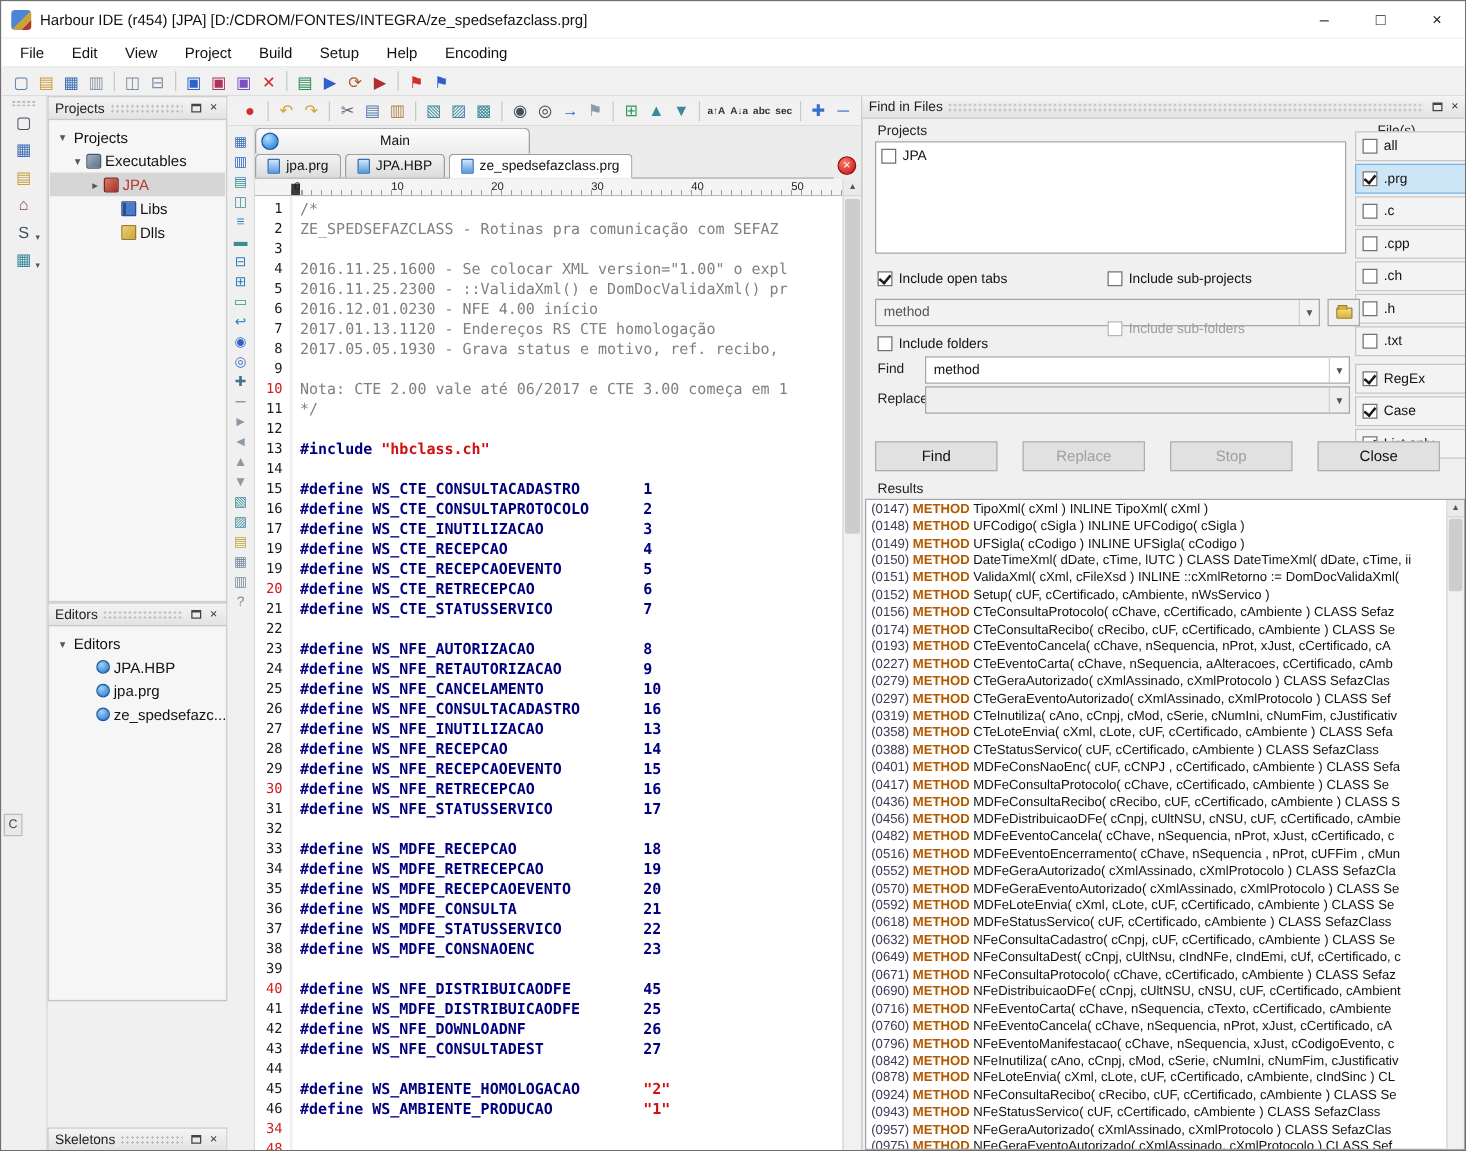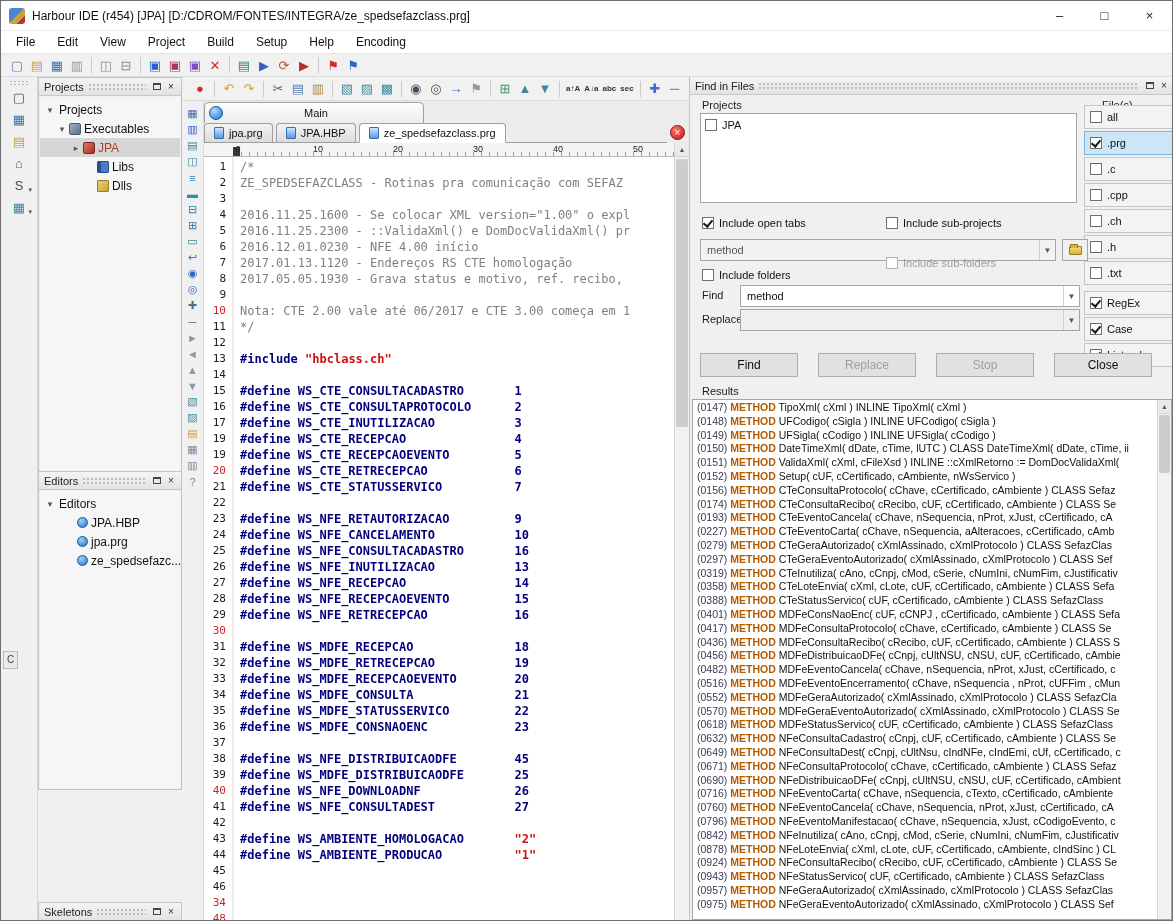--- a/index.html
+++ b/index.html
@@ -29,21 +29,21 @@
 
 .left-strip{position:absolute;top:76px;left:0;width:37px;bottom:0;background:#f0f0f0;border-right:1px solid #d8d8d8}
 .strip-grip{height:5px;margin:3px 8px 2px 8px;background-image:radial-gradient(#b8b8b8 1px,transparent 1px);background-size:4px 3px}
 .ls-icon{width:22px;height:20px;margin:2px auto;display:flex;align-items:center;justify-content:center;font-size:13px;position:relative}
 .ls-dd{font-size:7px;color:#555;position:absolute;right:-2px;bottom:1px}
 .collapsed-tab{position:absolute;left:2px;top:574px;width:15px;height:18px;border:1px solid #bcbcbc;background:#e9e9e9;font-size:10px;color:#444;text-align:center;line-height:16px}
 
 
 .panel{position:absolute;background:#f0f0f0;border:1px solid #c3c3c3}
 .projects-panel{left:37px;top:76px;width:144px;height:405px}
-.editors-panel{left:37px;top:470px;width:144px;height:319px}
+.editors-panel{left:37px;top:481px;width:144px;height:319px}
 .skeletons-panel{left:37px;top:901px;width:144px;height:20px}
 .dock-header{height:18px;display:flex;align-items:center;background:linear-gradient(#f4f4f4,#e3e3e3);border-bottom:1px solid #c8c8c8;padding:0 3px;font-size:11px;color:#222}
 .dock-title{white-space:nowrap;padding-left:2px}
 .grip-fill{flex:1;height:8px;margin:0 4px;background-image:radial-gradient(#bdbdbd 1px,transparent 1px);background-size:4px 4px}
 .dh-btn{width:14px;height:14px;display:flex;align-items:center;justify-content:center;font-size:10px;color:#333}
 .dh-float{width:8px;height:7px;border:1px solid #444;border-top-width:2px}
 .tree{position:absolute;top:19px;left:1px;right:1px;bottom:1px;background:#f6f6f6;overflow:hidden;padding-top:3px}
 .trow{height:19px;display:flex;align-items:center;font-size:12px;white-space:nowrap}
 .trow.sel{background:#d6d6d6}
 .arrow{width:12px;text-align:center;font-size:9px;color:#555;flex:none}
@@ -417,27 +417,29 @@
         <div class="code-line"><span class="seg-k">#include </span><span class="seg-s">"hbclass.ch"</span></div>
         <div class="code-line"></div>
         <div class="code-line"><span class="seg-k">#define WS_CTE_CONSULTACADASTRO       1</span></div>
         <div class="code-line"><span class="seg-k">#define WS_CTE_CONSULTAPROTOCOLO      2</span></div>
         <div class="code-line"><span class="seg-k">#define WS_CTE_INUTILIZACAO           3</span></div>
         <div class="code-line"><span class="seg-k">#define WS_CTE_RECEPCAO               4</span></div>
         <div class="code-line"><span class="seg-k">#define WS_CTE_RECEPCAOEVENTO         5</span></div>
         <div class="code-line"><span class="seg-k">#define WS_CTE_RETRECEPCAO            6</span></div>
         <div class="code-line"><span class="seg-k">#define WS_CTE_STATUSSERVICO          7</span></div>
         <div class="code-line"></div>
+        <div class="code-line"><span class="seg-k">#define WS_NFE_AUTORIZACAO            8</span></div>
         <div class="code-line"><span class="seg-k">#define WS_NFE_RETAUTORIZACAO         9</span></div>
         <div class="code-line"><span class="seg-k">#define WS_NFE_CANCELAMENTO           10</span></div>
         <div class="code-line"><span class="seg-k">#define WS_NFE_CONSULTACADASTRO       16</span></div>
         <div class="code-line"><span class="seg-k">#define WS_NFE_INUTILIZACAO           13</span></div>
         <div class="code-line"><span class="seg-k">#define WS_NFE_RECEPCAO               14</span></div>
         <div class="code-line"><span class="seg-k">#define WS_NFE_RECEPCAOEVENTO         15</span></div>
         <div class="code-line"><span class="seg-k">#define WS_NFE_RETRECEPCAO            16</span></div>
+        <div class="code-line"><span class="seg-k">#define WS_NFE_STATUSSERVICO          17</span></div>
         <div class="code-line"></div>
         <div class="code-line"><span class="seg-k">#define WS_MDFE_RECEPCAO              18</span></div>
         <div class="code-line"><span class="seg-k">#define WS_MDFE_RETRECEPCAO           19</span></div>
         <div class="code-line"><span class="seg-k">#define WS_MDFE_RECEPCAOEVENTO        20</span></div>
         <div class="code-line"><span class="seg-k">#define WS_MDFE_CONSULTA              21</span></div>
         <div class="code-line"><span class="seg-k">#define WS_MDFE_STATUSSERVICO         22</span></div>
         <div class="code-line"><span class="seg-k">#define WS_MDFE_CONSNAOENC            23</span></div>
         <div class="code-line"></div>
         <div class="code-line"><span class="seg-k">#define WS_NFE_DISTRIBUICAODFE        45</span></div>
         <div class="code-line"><span class="seg-k">#define WS_MDFE_DISTRIBUICAODFE       25</span></div>
@@ -580,20 +582,21 @@
           <div class="rrow"><span class="rnum">(0358)  </span><span class="rkw">METHOD</span><span class="rtx"> CTeLoteEnvia( cXml, cLote, cUF, cCertificado, cAmbiente ) CLASS Sefa</span></div>
           <div class="rrow"><span class="rnum">(0388)  </span><span class="rkw">METHOD</span><span class="rtx"> CTeStatusServico( cUF, cCertificado, cAmbiente ) CLASS SefazClass</span></div>
           <div class="rrow"><span class="rnum">(0401)  </span><span class="rkw">METHOD</span><span class="rtx"> MDFeConsNaoEnc( cUF, cCNPJ , cCertificado, cAmbiente ) CLASS Sefa</span></div>
           <div class="rrow"><span class="rnum">(0417)  </span><span class="rkw">METHOD</span><span class="rtx"> MDFeConsultaProtocolo( cChave, cCertificado, cAmbiente ) CLASS Se</span></div>
           <div class="rrow"><span class="rnum">(0436)  </span><span class="rkw">METHOD</span><span class="rtx"> MDFeConsultaRecibo( cRecibo, cUF, cCertificado, cAmbiente ) CLASS S</span></div>
           <div class="rrow"><span class="rnum">(0456)  </span><span class="rkw">METHOD</span><span class="rtx"> MDFeDistribuicaoDFe( cCnpj, cUltNSU, cNSU, cUF, cCertificado, cAmbie</span></div>
           <div class="rrow"><span class="rnum">(0482)  </span><span class="rkw">METHOD</span><span class="rtx"> MDFeEventoCancela( cChave, nSequencia, nProt, xJust, cCertificado, c</span></div>
           <div class="rrow"><span class="rnum">(0516)  </span><span class="rkw">METHOD</span><span class="rtx"> MDFeEventoEncerramento( cChave, nSequencia , nProt, cUFFim , cMun</span></div>
           <div class="rrow"><span class="rnum">(0552)  </span><span class="rkw">METHOD</span><span class="rtx"> MDFeGeraAutorizado( cXmlAssinado, cXmlProtocolo ) CLASS SefazCla</span></div>
           <div class="rrow"><span class="rnum">(0570)  </span><span class="rkw">METHOD</span><span class="rtx"> MDFeGeraEventoAutorizado( cXmlAssinado, cXmlProtocolo ) CLASS Se</span></div>
+          <div class="rrow"><span class="rnum">(0592)  </span><span class="rkw">METHOD</span><span class="rtx"> MDFeLoteEnvia( cXml, cLote, cUF, cCertificado, cAmbiente ) CLASS Se</span></div>
           <div class="rrow"><span class="rnum">(0618)  </span><span class="rkw">METHOD</span><span class="rtx"> MDFeStatusServico( cUF, cCertificado, cAmbiente ) CLASS SefazClass</span></div>
           <div class="rrow"><span class="rnum">(0632)  </span><span class="rkw">METHOD</span><span class="rtx"> NFeConsultaCadastro( cCnpj, cUF, cCertificado, cAmbiente ) CLASS Se</span></div>
           <div class="rrow"><span class="rnum">(0649)  </span><span class="rkw">METHOD</span><span class="rtx"> NFeConsultaDest( cCnpj, cUltNsu, cIndNFe, cIndEmi, cUf, cCertificado, c</span></div>
           <div class="rrow"><span class="rnum">(0671)  </span><span class="rkw">METHOD</span><span class="rtx"> NFeConsultaProtocolo( cChave, cCertificado, cAmbiente ) CLASS Sefaz</span></div>
           <div class="rrow"><span class="rnum">(0690)  </span><span class="rkw">METHOD</span><span class="rtx"> NFeDistribuicaoDFe( cCnpj, cUltNSU, cNSU, cUF, cCertificado, cAmbient</span></div>
           <div class="rrow"><span class="rnum">(0716)  </span><span class="rkw">METHOD</span><span class="rtx"> NFeEventoCarta( cChave, nSequencia, cTexto, cCertificado, cAmbiente</span></div>
           <div class="rrow"><span class="rnum">(0760)  </span><span class="rkw">METHOD</span><span class="rtx"> NFeEventoCancela( cChave, nSequencia, nProt, xJust, cCertificado, cA</span></div>
           <div class="rrow"><span class="rnum">(0796)  </span><span class="rkw">METHOD</span><span class="rtx"> NFeEventoManifestacao( cChave, nSequencia, xJust, cCodigoEvento, c</span></div>
           <div class="rrow"><span class="rnum">(0842)  </span><span class="rkw">METHOD</span><span class="rtx"> NFeInutiliza( cAno, cCnpj, cMod, cSerie, cNumIni, cNumFim, cJustificativ</span></div>
           <div class="rrow"><span class="rnum">(0878)  </span><span class="rkw">METHOD</span><span class="rtx"> NFeLoteEnvia( cXml, cLote, cUF, cCertificado, cAmbiente, cIndSinc ) CL</span></div>

